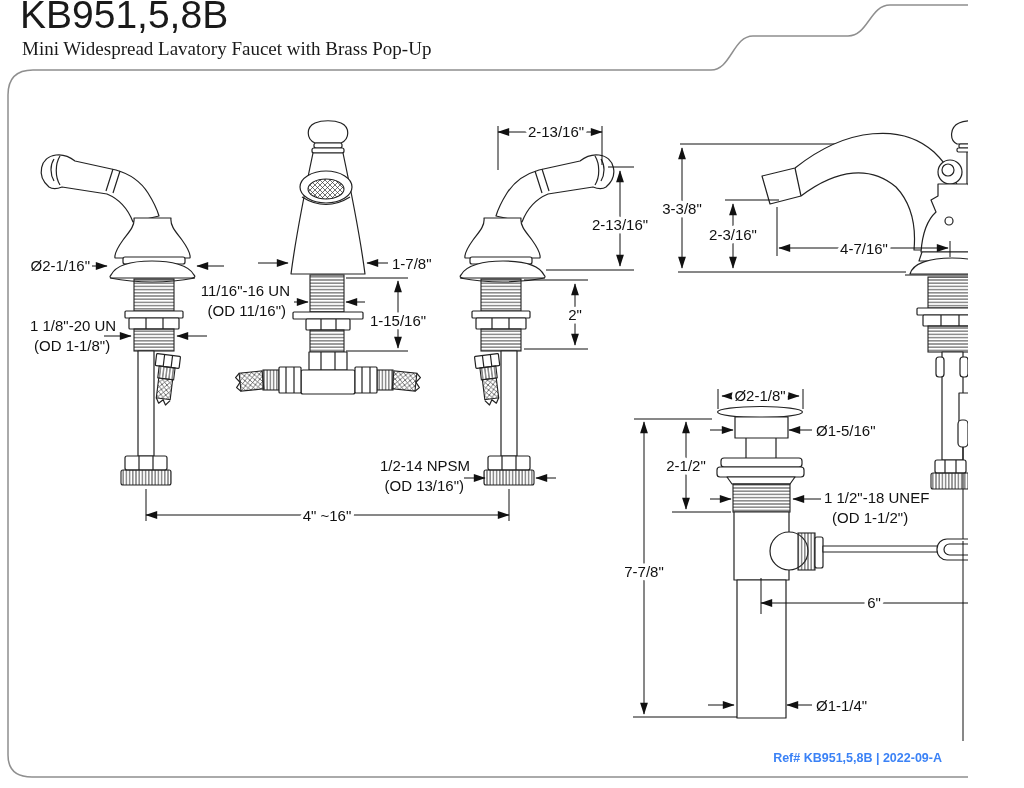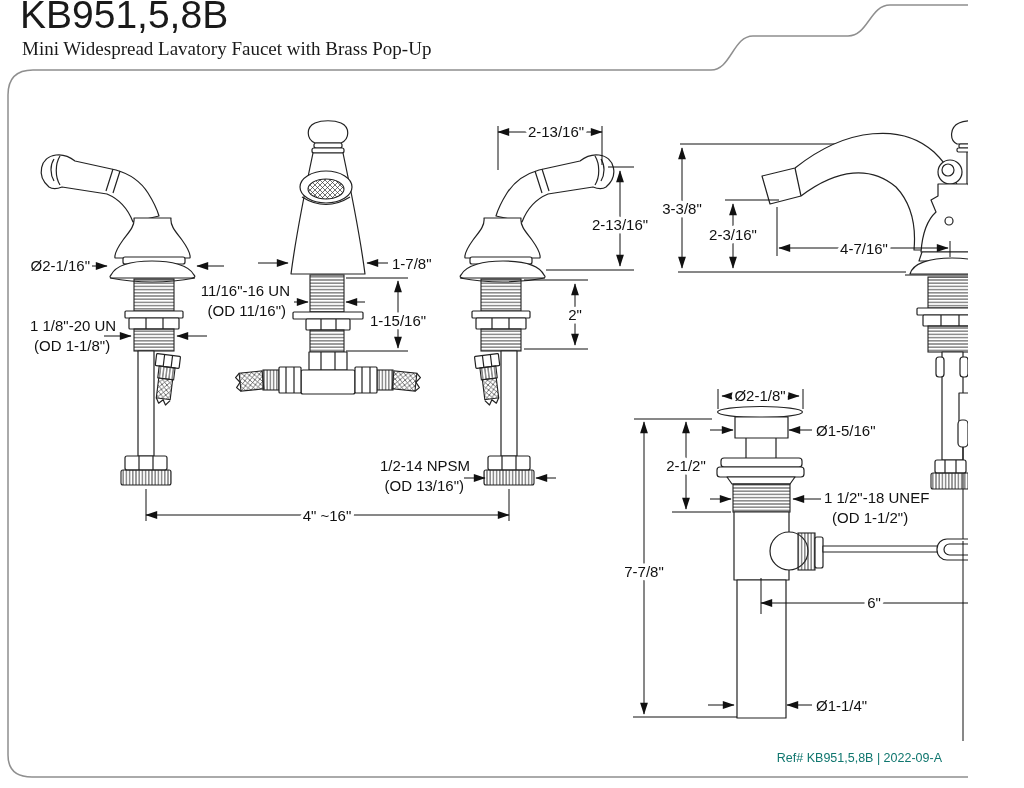--- a/index.html
+++ b/index.html
@@ -1,20 +1,20 @@
 <!DOCTYPE html>
 <html><head>
 <meta charset="utf-8">
 <style>
   html,body{margin:0;padding:0;background:#fff;}
   #page{position:relative;width:968px;height:788px;background:#fff;overflow:hidden;
         font-family:"Liberation Sans",sans-serif;color:#1a1a1a;}
   #title{position:absolute;left:20px;top:-7px;font-size:39px;letter-spacing:0px;}
   #subtitle{position:absolute;left:22px;top:38px;font-size:19px;font-family:Liberation Serif, serif;}
-  #ref{position:absolute;right:26px;top:751px;font-size:12.5px;color:#0f766e;}
+  #ref{position:absolute;right:26px;top:751px;font-size:12.5px;color:#3b82f6;font-weight:bold;}
   svg{position:absolute;left:0;top:0;}
   .ln{fill:#fff;stroke:#222;stroke-width:1.2;stroke-linejoin:round;}
   .st{fill:none;stroke:#222;stroke-width:1.2;stroke-linejoin:round;}
   .pat{stroke:#222;stroke-width:1.1;}
   .dl{stroke:#111;stroke-width:1;fill:none;}
   text.dim{font-family:"Liberation Sans",sans-serif;font-size:15px;fill:#111;stroke:none;}
   text.halo{paint-order:stroke fill;stroke:#fff;stroke-width:7px;stroke-linejoin:round;}
   .mid{text-anchor:middle}.end{text-anchor:end}
 </style>
 </head>

